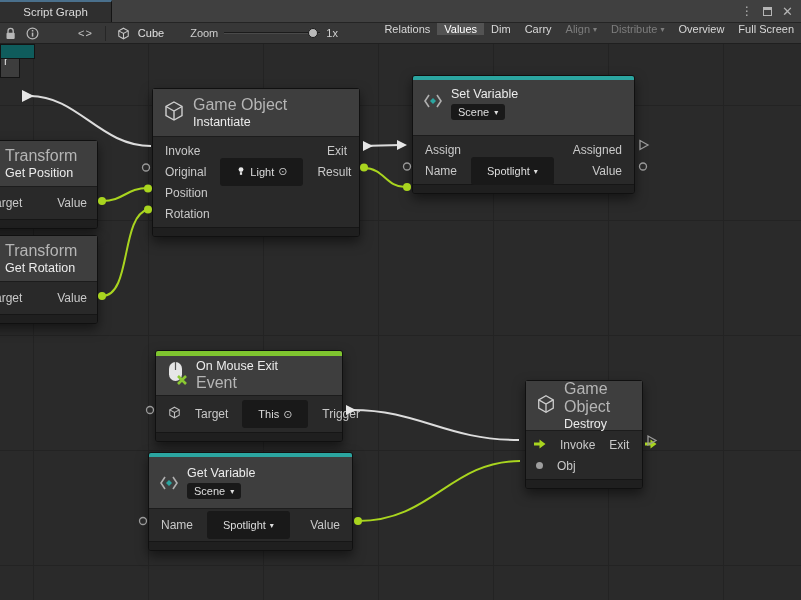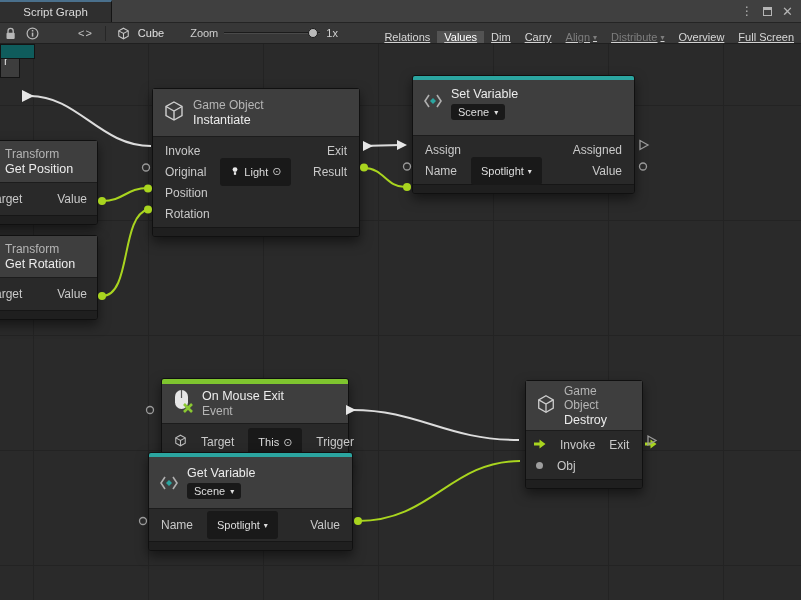--- a/index.html
+++ b/index.html
@@ -22,51 +22,51 @@
     display:flex; align-items:center; color:#d2d2d2; font-size:11px; }
   .tb-icon { display:flex; align-items:center; justify-content:center; padding:0 5px; }
   .code-glyph { color:#c4c4c4; font-size:11px; letter-spacing:1px; padding:0 6px; }
   .tb-sep { width:1px; height:15px; background:#262626; margin:0 6px; }
   .obj-label { margin-left:3px; color:#e0e0e0; }
   .zoom-label { margin-left:26px; color:#cfcfcf; }
   .slider { position:relative; width:96px; height:12px; margin:0 6px; }
   .slider .track { position:absolute; left:0; right:0; top:5px; height:2px; background:#1b1b1b; border-bottom:1px solid #4a4a4a; }
   .slider .knob { position:absolute; top:1px; left:84px; width:10px; height:10px; border-radius:50%;
     background:#b9b9b9; border:1px solid #1a1a1a; }
-  .btns { margin-left:auto; display:flex; align-items:flex-end; height:100%;text-decoration:underline; }
+  .btns { margin-left:auto; display:flex; align-items:flex-start; height:100%; }
   .tbtn { display:flex; align-items:center; gap:3px; padding:0 7px; color:#d8d8d8; white-space:nowrap; }
   .tbtn.active { background:#535353; color:#fff; }
   .tbtn.disabled { color:#7d7d7d; }
   .caret { font-size:8px; margin-top:1px; }
 
   
   .canvas { position:absolute; left:0; top:44px; width:801px; height:556px; overflow:hidden;
     background-color:#2a2a2a;
     background-image:linear-gradient(#232323 1px, transparent 1px),
                      linear-gradient(90deg,#232323 1px, transparent 1px);
     background-size:115px 115px; background-position:33px 61px; }
 
   
   .node { position:absolute; background:#292929; border:1px solid #101010; border-radius:3px;
     box-shadow:0 5px 12px rgba(0,0,0,.5); z-index:2; }
   .accentbar { height:4px; border-radius:2px 2px 0 0; }
   .accentbar.event { height:5px; }
   .nhead { background:#3e3e3e; border-bottom:1px solid #1c1c1c; display:flex; align-items:center;
     gap:8px; padding:6px 10px; }
   .nhead .txt { display:flex; flex-direction:column; gap:1px; }
-  .ncat { font-size:12px; color:#b5b5b5; }
+  .ncat { font-size:16px; color:#b5b5b5; }
   .ntitle { font-size:12.5px; color:#ececec; }
   .nbody { padding:3px 0; }
   .nrow { height:21px; display:flex; align-items:center; padding:0 12px; font-size:12px; color:#c9c9c9; gap:14px; }
   .nrow.tall { height:30px; }
   .nrow.med { height:26px; }
   .right { margin-left:auto; }
   .nfoot { height:9px; background:#1f1f1f; border-top:1px solid #161616; border-radius:0 0 2px 2px; }
   .pill { display:inline-flex; align-items:center; gap:4px; background:#191919; border-radius:3px;
-    padding:1px 10px; height:28px; font-size:11px; color:#dedede; }
+    padding:1px 16px; height:28px; font-size:11px; color:#dedede; }
   .drop { display:inline-flex; align-items:center; gap:5px; background:#191919; border-radius:3px;
     padding:1px 7px; height:16px; font-size:11px; color:#dedede; width:fit-content; margin-top:2px; }
   .picker { color:#c8c8c8; font-size:11px; }
   .objdot { width:7px; height:7px; border-radius:50%; background:#9e9e9e; }
 
   
   .frag { position:absolute; border:1px solid #141414; z-index:2; }
 
   .overlay { position:absolute; left:0; top:0; width:801px; height:556px; z-index:10; pointer-events:none; }
 </style>
@@ -255,21 +255,21 @@
         <span class="pill">
           <span>Spotlight</span>
           <span class="caret">▾</span>
         </span>
         <span class="right">Value</span>
       </div>
     </div>
     <div class="nfoot"></div>
   </div>
 
-  <div class="node" style="left:161px;top:306px;width:188px;margin-top:28px;">
+  <div class="node" style="left:155px;top:306px;width:188px;">
     <div class="accentbar event" style="background:#7fc52f;"></div>
     <div class="nhead" style="height:40px;">
       <span>
         <svg width="22" height="26" viewBox="0 0 22 26" style="overflow:visible;">
           <rect x="3" y="1" width="13" height="19" rx="6.5" fill="#e6e6e6"></rect>
           <line x1="9.5" y1="1" x2="9.5" y2="9" stroke="#555" stroke-width="1.2"></line>
           <path d="M12 15 20 23 M20 15 12 23" stroke="#8ac832" stroke-width="2.6"></path>
         </svg>
       </span>
       <div class="txt">

